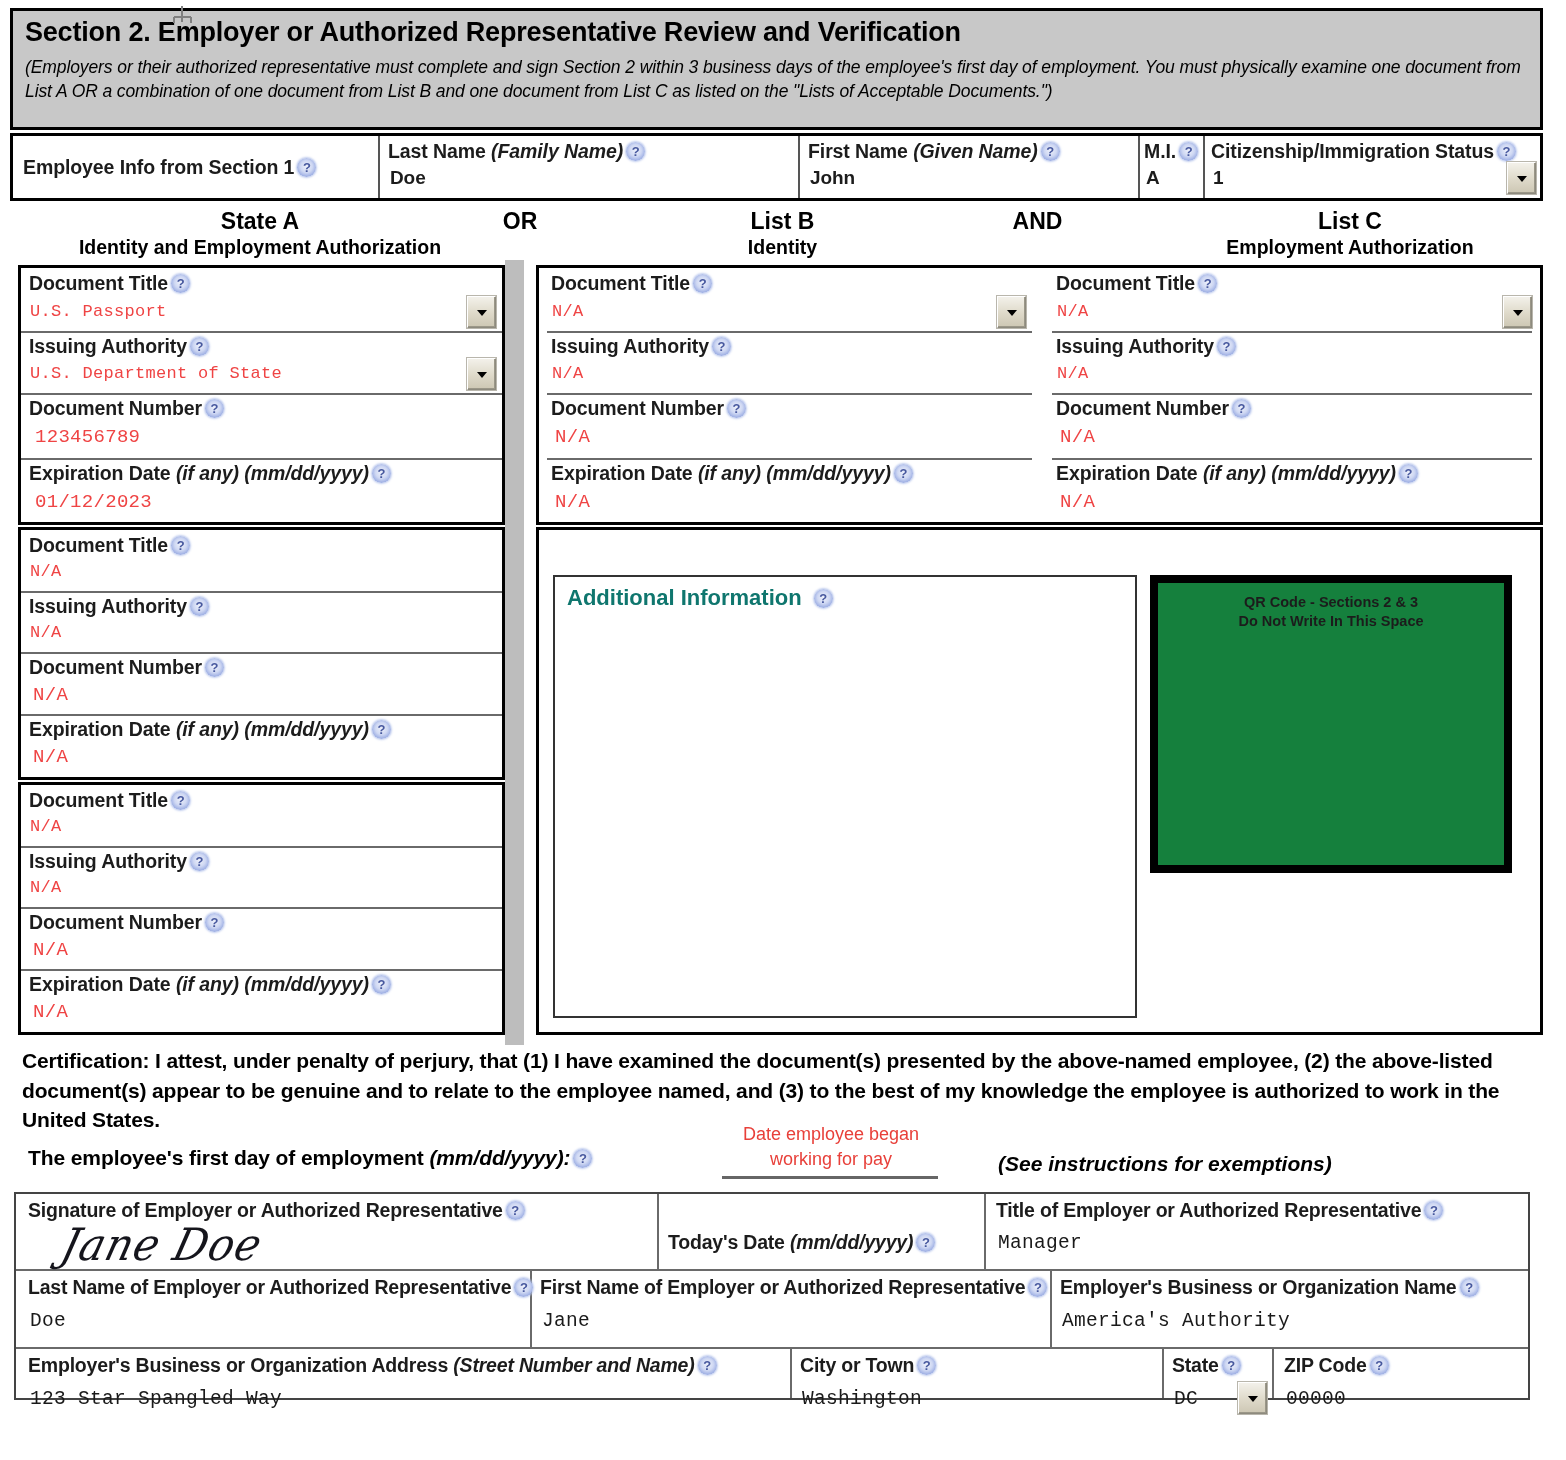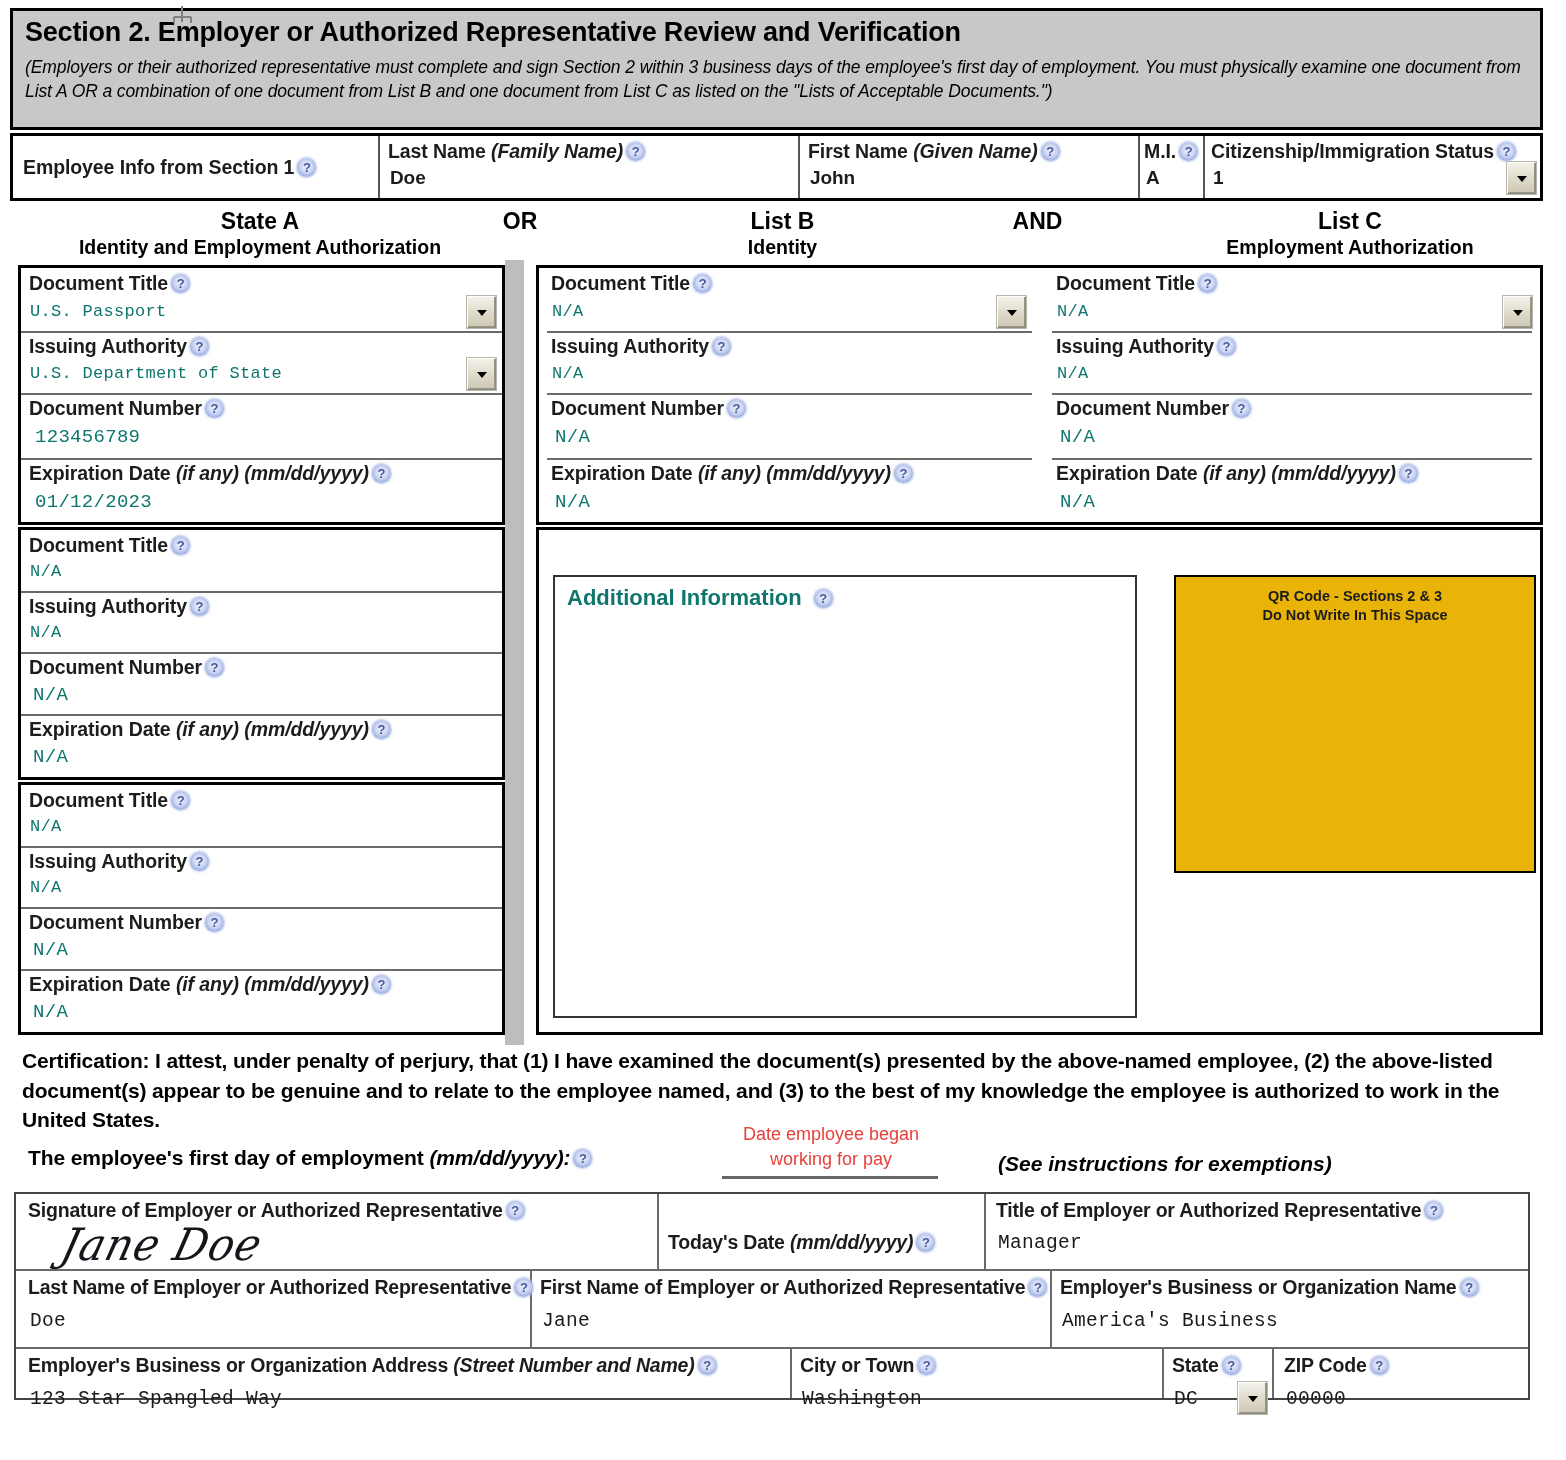--- a/index.html
+++ b/index.html
@@ -8,21 +8,21 @@
     font-family:"Liberation Sans", sans-serif;color:#000;
     -webkit-font-smoothing:none;
   }
   .page{position:absolute;left:0;top:0;width:1566px;height:1460px;}
 
   
   .bold{font-weight:bold;}
   .ital{font-style:italic;}
   .lbl{font-size:19.5px;font-weight:bold;color:#1c1c1c;letter-spacing:-0.1px;white-space:nowrap;}
   .lbl .it{font-style:italic;}
-  .val{font-family:"Liberation Mono","DejaVu Sans Mono",monospace;font-size:19px;color:#0f766e;letter-spacing:0.3px;}
+  .val{font-family:"Liberation Mono","DejaVu Sans Mono",monospace;font-size:19px;color:#ef4444;letter-spacing:0.3px;}
   .val.sm{font-size:17px;}
 
   
   .help{
     display:inline-block;width:19px;height:19px;border-radius:50%;
     background:radial-gradient(circle at 50% 45%, #eef1fb 0%, #cfd8f3 42%, #9fb0e4 70%, #b9c4ec 86%, #e9edfa 100%);
     box-shadow:0 0 2px 1px rgba(180,195,235,.85);
     position:relative;vertical-align:middle;margin:0 2px 2px 3px;
     font-style:normal;font-weight:bold;
   }
@@ -80,21 +80,21 @@
   .box.thick{border:3px solid #000;}
   .rowline{position:absolute;left:0;right:0;height:2px;background:#6a6a6a;}
   .grey-div{position:absolute;background:#bdbdbd;}
 
   .fld-lab{position:absolute;}
   .fld-val{position:absolute;}
 
   
   .addl{position:absolute;border:2px solid #333;background:#fff;box-sizing:border-box;}
   .addl-lab{position:absolute;left:12px;top:8px;font-size:22px;font-weight:bold;color:#0f766e;}
-  .qr{position:absolute;border:2px solid #000000;background:#eab308;box-sizing:border-box;margin-left:24px;}
+  .qr{position:absolute;border:8px solid #000000;background:#15803d;box-sizing:border-box;}
   .qr-t{position:absolute;left:0;right:0;text-align:center;font-size:14.5px;font-weight:bold;line-height:18px;color:#1c1c1c;}
 
   
   .cert{position:absolute;left:22px;top:1046px;width:1516px;font-size:21px;font-weight:bold;line-height:29.5px;letter-spacing:-0.15px;}
   .firstday{position:absolute;left:28px;top:1146px;font-size:21px;font-weight:bold;letter-spacing:-0.1px;}
   .red-note{position:absolute;color:#e8403a;font-family:"Liberation Sans",sans-serif;font-size:18px;text-align:center;line-height:25px;}
   .blankline{position:absolute;height:3px;background:#666;}
   .seeinstr{position:absolute;font-size:21px;font-weight:bold;font-style:italic;margin-left:40px;}
 
   
@@ -314,21 +314,21 @@
     <div class="sig-lab" style="left:980px;top:5px;"><span>Title of Employer or Authorized Representative</span><span class="help"></span></div>
     <div class="sig-val" style="left:982px;top:38px;">Manager</div>
 
     <div class="sig-lab" style="left:12px;top:82px;"><span>Last Name of Employer or Authorized Representative</span><span class="help"></span></div>
     <div class="sig-val" style="left:14px;top:116px;">Doe</div>
 
     <div class="sig-lab" style="left:524px;top:82px;"><span>First Name of Employer or Authorized Representative</span><span class="help"></span></div>
     <div class="sig-val" style="left:526px;top:116px;">Jane</div>
 
     <div class="sig-lab" style="left:1044px;top:82px;"><span>Employer's Business or Organization Name</span><span class="help"></span></div>
-    <div class="sig-val" style="left:1046px;top:116px;">America's Business</div>
+    <div class="sig-val" style="left:1046px;top:116px;">America's Authority</div>
 
     <div class="sig-lab" style="left:12px;top:160px;"><span>Employer's Business or Organization Address</span> <span class="ital">(Street Number and Name)</span><span class="help"></span></div>
     <div class="sig-val" style="left:14px;top:194px;">123 Star Spangled Way</div>
 
     <div class="sig-lab" style="left:784px;top:160px;"><span>City or Town</span><span class="help"></span></div>
     <div class="sig-val" style="left:786px;top:194px;">Washington</div>
 
     <div class="sig-lab" style="left:1156px;top:160px;"><span>State</span><span class="help"></span></div>
     <div class="sig-val" style="left:1158px;top:194px;">DC</div>
     <div class="ddbtn" style="left:1222px;top:188px;"></div>

